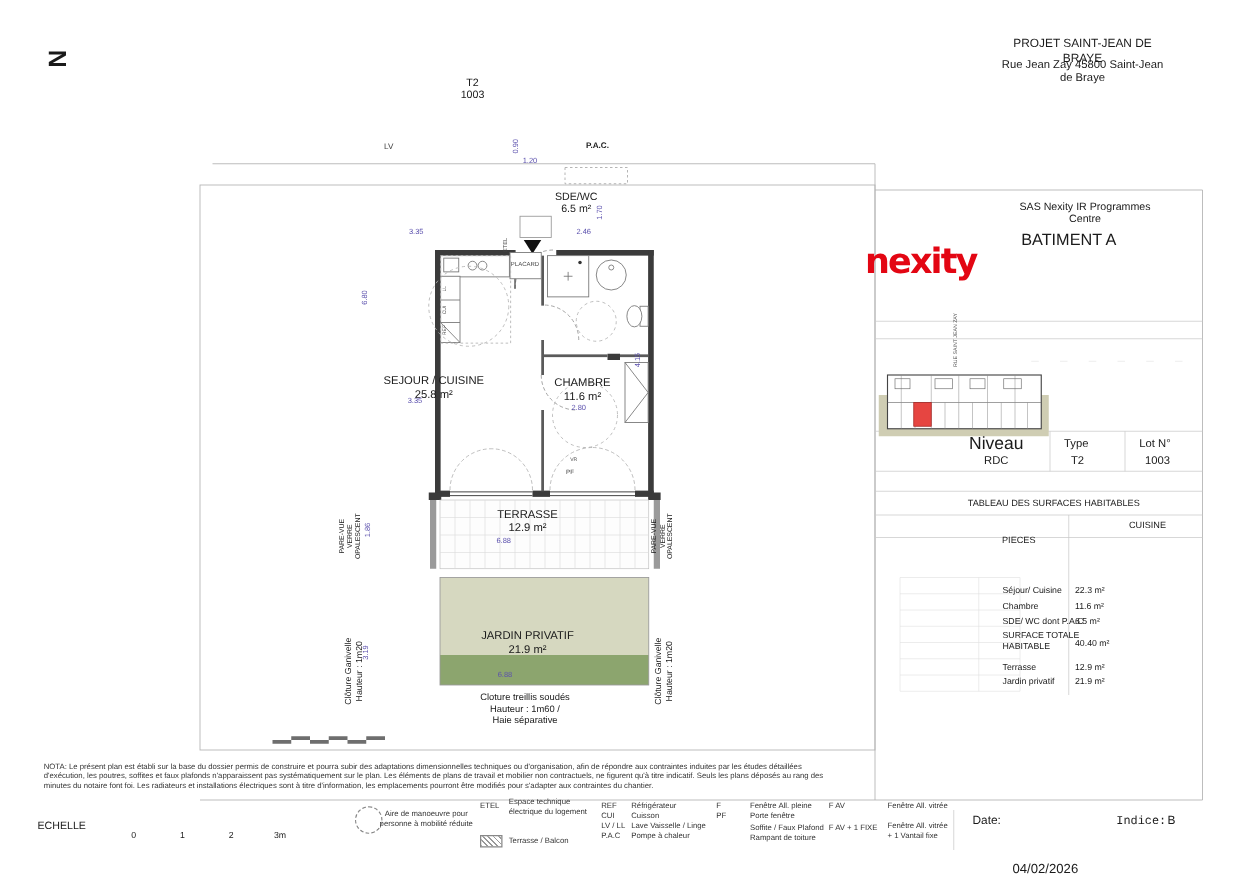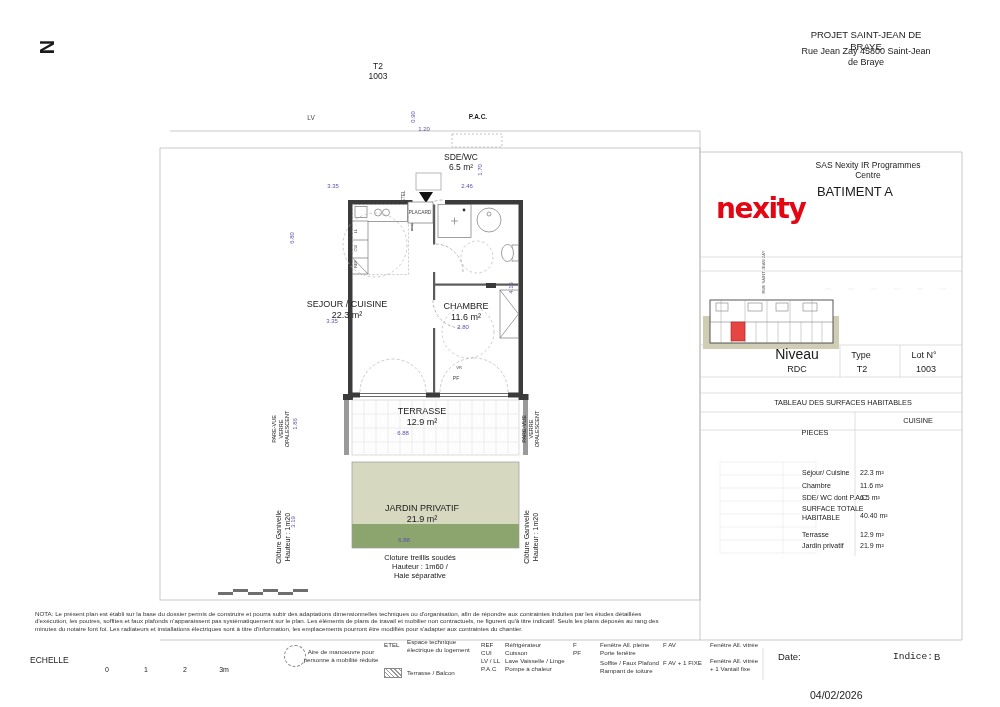--- a/index.html
+++ b/index.html
@@ -219,21 +219,21 @@
   <div class="t rot" style="left:47px;top:47px;font-size:20px;font-weight:600;">N</div>
   <div class="t ctr" style="left:378px;top:71px;font-size:8.5px;">T2
 1003</div>
 
   <div class="t ctr tiny" style="left:311px;top:118px;font-size:6.5px;">LV</div>
   <div class="t ctr" style="left:478px;top:117px;font-size:6.5px;font-weight:bold;">P.A.C.</div>
   <div class="t ctr" style="left:461px;top:162px;font-size:8.5px;">SDE/WC
 6.5 m²</div>
   <div class="t ctr tiny" style="left:420px;top:213px;font-size:4.8px;">PLACARD</div>
   <div class="t ctr" style="left:347px;top:310px;font-size:9px;">SEJOUR / CUISINE
-22.3 m²</div>
+25.8 m²</div>
   <div class="t ctr" style="left:466px;top:312px;font-size:9px;">CHAMBRE
 11.6 m²</div>
   <div class="t ctr" style="left:422px;top:417px;font-size:9px;">TERRASSE
 12.9 m²</div>
   <div class="t ctr" style="left:422px;top:514px;font-size:9px;">JARDIN PRIVATIF
 21.9 m²</div>
   <div class="t ctr" style="left:420px;top:567px;font-size:7.5px;">Cloture treillis soudés
 Hauteur : 1m60 /
 Haie séparative</div>
   <div class="t rot" style="left:281px;top:429px;font-size:5.5px;">PARE-VUE
@@ -262,21 +262,21 @@
   <div class="t ctr dim" style="left:332px;top:322px;">3.35</div>
   <div class="t ctr dim" style="left:463px;top:328px;">2.80</div>
   <div class="t rot dim" style="left:512px;top:288px;">4.15</div>
   <div class="t ctr dim" style="left:403px;top:434px;">6.88</div>
   <div class="t rot dim" style="left:296px;top:424px;">1.86</div>
   <div class="t rot dim" style="left:294px;top:522px;">3.19</div>
   <div class="t ctr dim" style="left:404px;top:541px;">6.88</div>
 
   <div class="t ctr" style="left:868px;top:170px;font-size:8.5px;">SAS Nexity IR Programmes Centre</div>
   <div class="t ctr" style="left:855px;top:192px;font-size:13px;">BATIMENT A</div>
-  <div class="t brand" style="left:716px;top:192px;font-size:28px;color:#e30613;">nexity</div>
+  <div class="t brand" style="left:692px;top:192px;font-size:28px;color:#e30613;">nexity</div>
   <div class="t rot" style="left:764px;top:272px;font-size:4.2px;color:#555;">RUE SAINT JEAN ZAY</div>
 
   <div class="t ctr" style="left:797px;top:355px;font-size:14px;">Niveau</div>
   <div class="t ctr" style="left:797px;top:369px;font-size:9px;">RDC</div>
   <div class="t ctr" style="left:861px;top:355px;font-size:9px;">Type</div>
   <div class="t ctr" style="left:862px;top:369px;font-size:9px;">T2</div>
   <div class="t ctr" style="left:924px;top:355px;font-size:9px;">Lot N°</div>
   <div class="t ctr" style="left:926px;top:369px;font-size:9px;">1003</div>
 
   <div class="t ctr" style="left:843px;top:403px;font-size:7.3px;">TABLEAU DES SURFACES HABITABLES</div>

